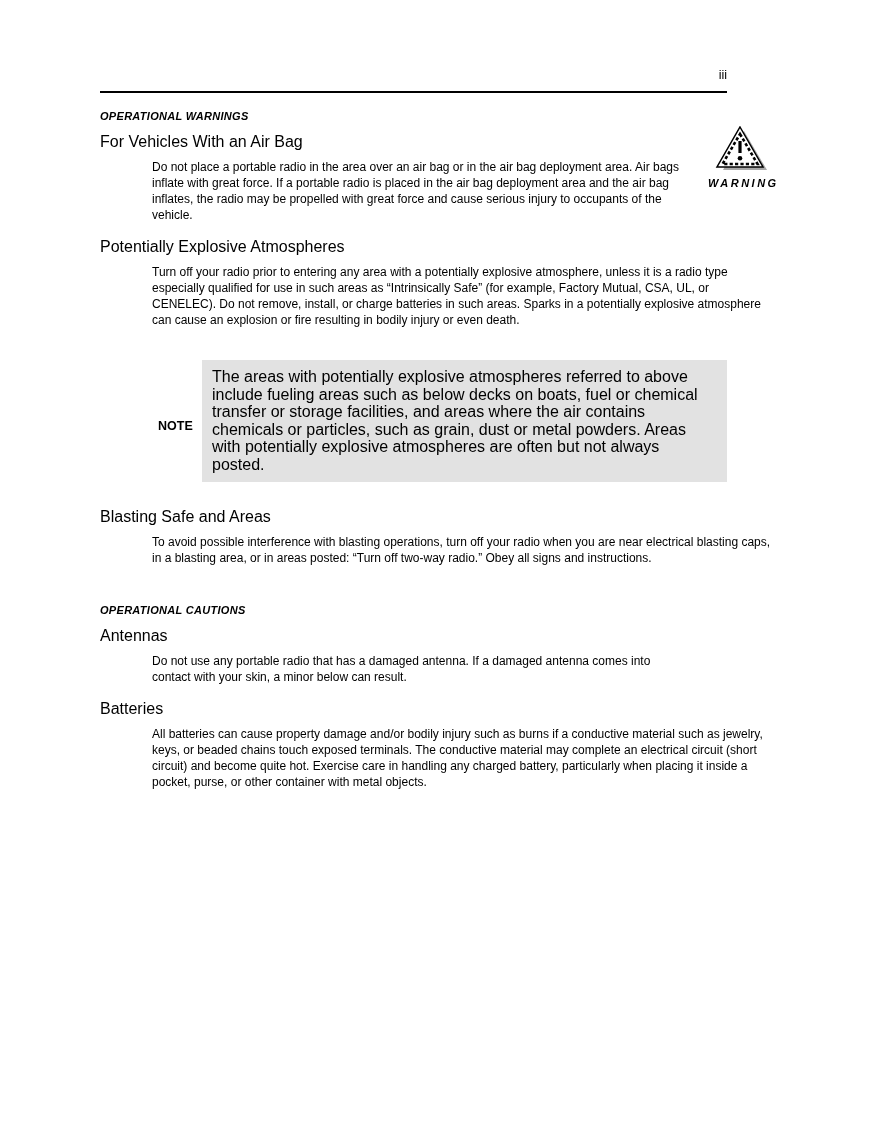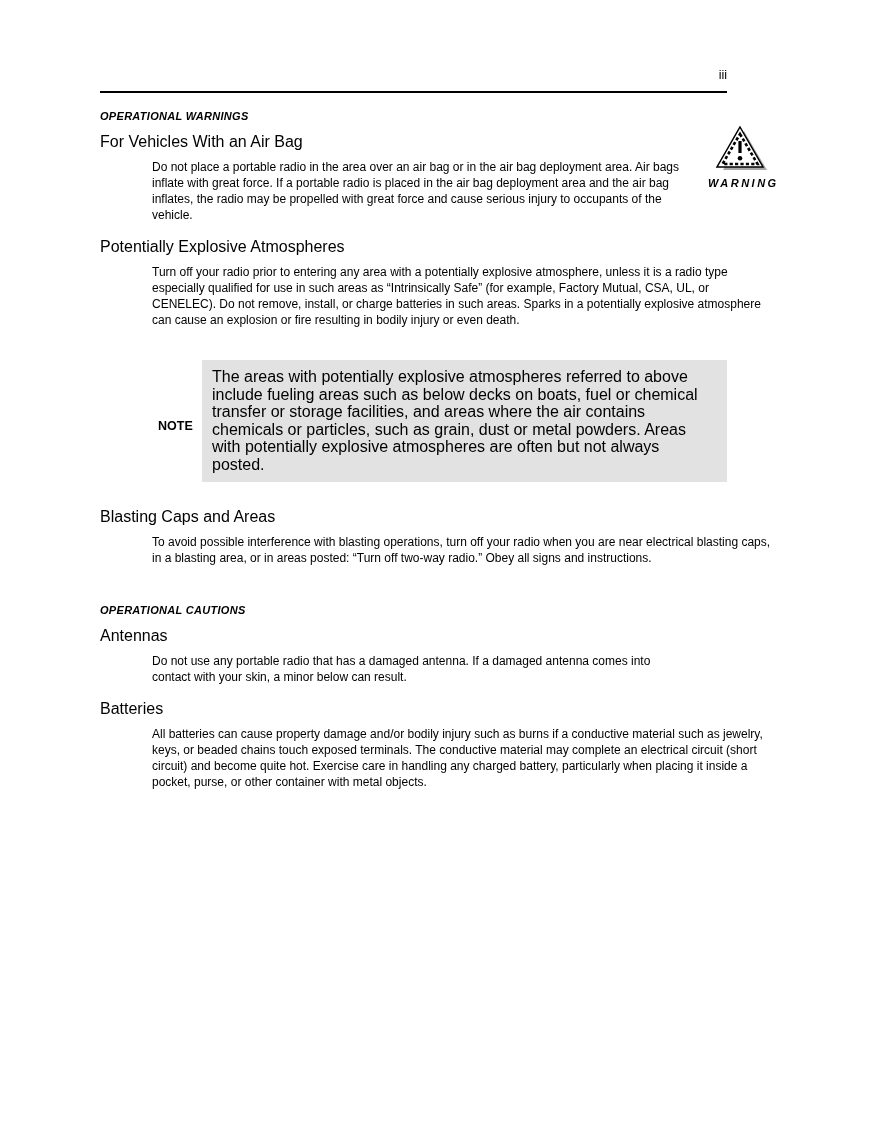--- a/index.html
+++ b/index.html
@@ -125,21 +125,21 @@
     <p class="body-text narrow">Do not place a portable radio in the area over an air bag or in the air bag deployment area. Air bags inflate with great force. If a portable radio is placed in the air bag deployment area and the air bag inflates, the radio may be propelled with great force and cause serious injury to occupants of the vehicle.</p>
 
     <h2 class="sub-heading gap-top">Potentially Explosive Atmospheres</h2>
     <p class="body-text wide">Turn off your radio prior to entering any area with a potentially explosive atmosphere, unless it is a radio type especially qualified for use in such areas as “Intrinsically Safe” (for example, Factory Mutual, CSA, UL, or CENELEC). Do not remove, install, or charge batteries in such areas. Sparks in a potentially explosive atmosphere can cause an explosion or fire resulting in bodily injury or even death.</p>
 
     <div class="note-row">
       <div class="note-label">NOTE</div>
       <div class="note-box">The areas with potentially explosive atmospheres referred to above include fueling areas such as below decks on boats, fuel or chemical transfer or storage facilities, and areas where the air contains chemicals or particles, such as grain, dust or metal powders. Areas with potentially explosive atmospheres are often but not always posted.</div>
     </div>
 
-    <h2 class="sub-heading gap-top-lg">Blasting Caps and Areas</h2>
+    <h2 class="sub-heading gap-top-lg">Blasting Safe and Areas</h2>
     <p class="body-text wide">To avoid possible interference with blasting operations, turn off your radio when you are near electrical blasting caps, in a blasting area, or in areas posted: “Turn off two-way radio.” Obey all signs and instructions.</p>
 
     <h1 class="section-title cautions-title">OPERATIONAL CAUTIONS</h1>
 
     <h2 class="sub-heading">Antennas</h2>
     <p class="body-text narrow">Do not use any portable radio that has a damaged antenna. If a damaged antenna comes into contact with your skin, a minor below can result.</p>
 
     <h2 class="sub-heading gap-top">Batteries</h2>
     <p class="body-text wide">All batteries can cause property damage and/or bodily injury such as burns if a conductive material such as jewelry, keys, or beaded chains touch exposed terminals. The conductive material may complete an electrical circuit (short circuit) and become quite hot. Exercise care in handling any charged battery, particularly when placing it inside a pocket, purse, or other container with metal objects.</p>
 

